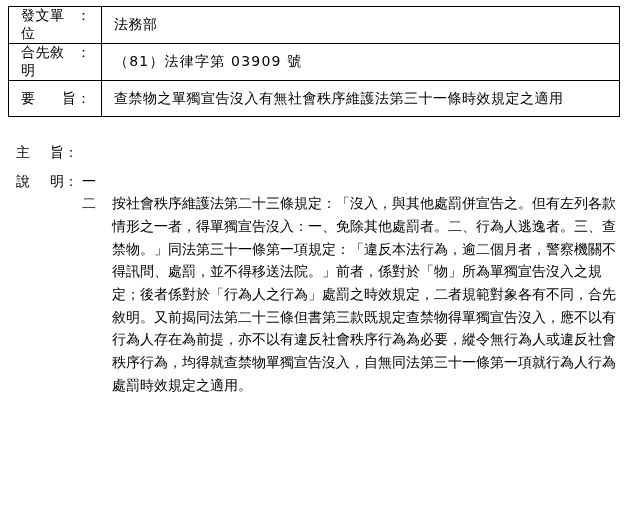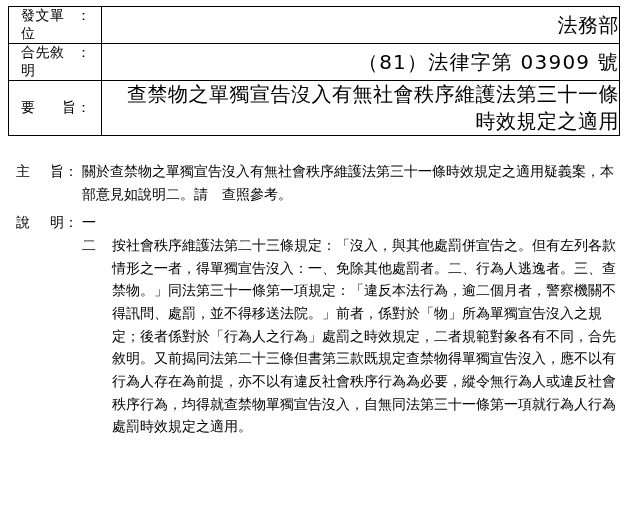--- a/index.html
+++ b/index.html
@@ -39,23 +39,22 @@
   }
   .lbl {
     display: flex;
     justify-content: space-between;
     padding: 0 10px 0 12px;
     font-size: 14px;
     letter-spacing: 0.5px;
   }
   .val {
     padding-left: 12px;
-    font-size: 20px;
+    font-size: 14px;
     letter-spacing: 0.5px;
-    text-align: right;
   }
   .val.spaced {
     letter-spacing: 1.2px;
   }
   
   .body-block {
     margin-top: 14px;
     padding-left: 8px;
     line-height: 1.62;
     font-size: 14px;
@@ -131,21 +130,20 @@
 
   <div class="body-block">
 
     <div class="spacer-10"></div>
 
     <div class="row">
       <div class="row-label">
         <span>主</span>
         <span>旨：</span>
       </div>
-      <div class="row-body">關於查禁物之單獨宣告沒入有無社會秩序維護法第三十一條時效規定之適用疑義案，本部意見如說明二。請　查照參考。</div>
     </div>
 
     <div class="spacer-6"></div>
 
     <div class="row">
       <div class="row-label">
         <span>說</span>
         <span>明：</span>
       </div>
       <div class="num-col">一</div>

